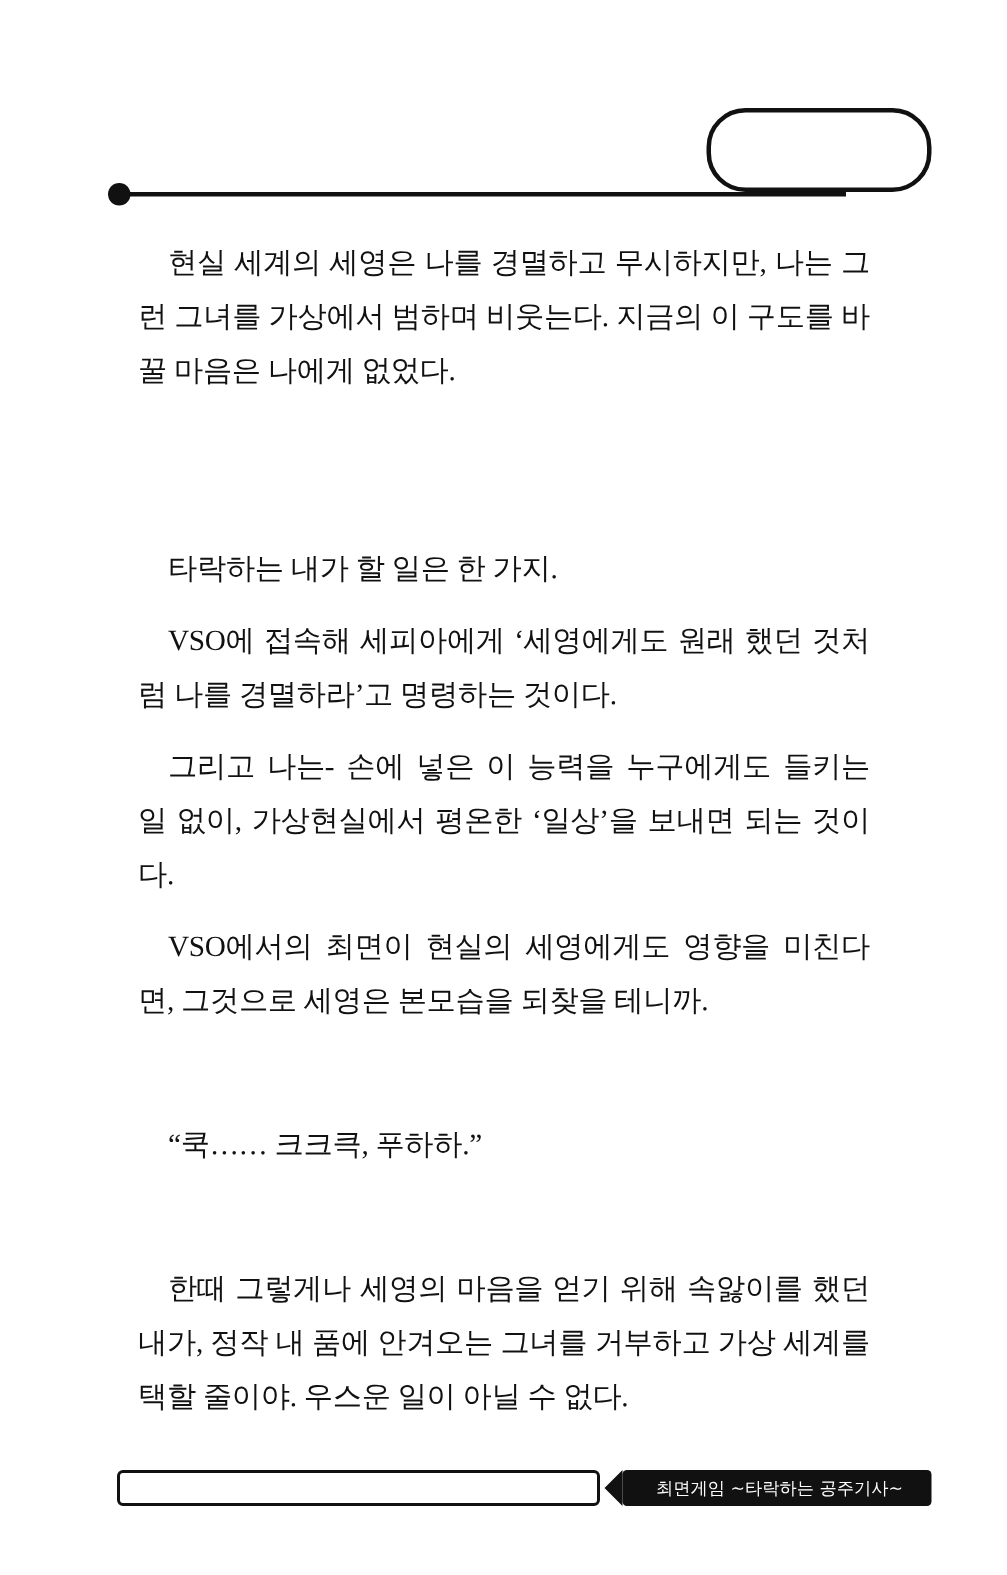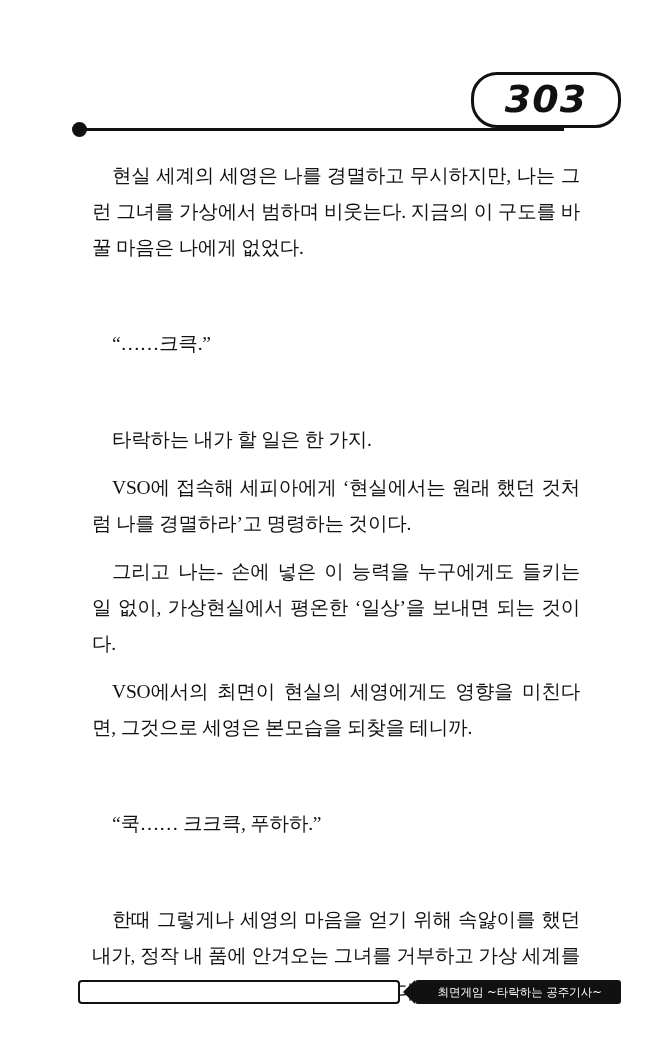--- a/index.html
+++ b/index.html
@@ -143,30 +143,28 @@
 </style>
 </head>
 <body>
 
 <div class="page">
 
   <div class="header">
     <div class="header-dot"></div>
     <div class="header-rule"></div>
     <div class="page-number-box"></div>
-    <div class="page-number">303</div>
   </div>
 
   <div class="content">
     <p class="para indent">현실 세계의 세영은 나를 경멸하고 무시하지만, 나는 그런 그녀를 가상에서 범하며 비웃는다. 지금의 이 구도를 바꿀 마음은 나에게 없었다.</p>
     <div class="gap-lg"></div>
-    <p class="para indent">“……크큭.”</p>
     <div class="gap-lg"></div>
     <p class="para indent">타락하는 내가 할 일은 한 가지.</p>
-    <p class="para indent">VSO에 접속해 세피아에게 ‘현실에서는 원래 했던 것처럼 나를 경멸하라’고 명령하는 것이다.</p>
+    <p class="para indent">VSO에 접속해 세피아에게 ‘세영에게도 원래 했던 것처럼 나를 경멸하라’고 명령하는 것이다.</p>
     <p class="para indent">그리고 나는- 손에 넣은 이 능력을 누구에게도 들키는 일 없이, 가상현실에서 평온한 ‘일상’을 보내면 되는 것이다.</p>
     <p class="para indent">VSO에서의 최면이 현실의 세영에게도 영향을 미친다면, 그것으로 세영은 본모습을 되찾을 테니까.</p>
     <div class="gap-lg"></div>
     <p class="para indent">“쿡…… 크크큭, 푸하하.”</p>
     <div class="gap-lg"></div>
     <p class="para indent">한때 그렇게나 세영의 마음을 얻기 위해 속앓이를 했던 내가, 정작 내 품에 안겨오는 그녀를 거부하고 가상 세계를 택할 줄이야. 우스운 일이 아닐 수 없다.</p>
   </div>
 
   <div class="footer">
     <div class="footer-box"></div>

